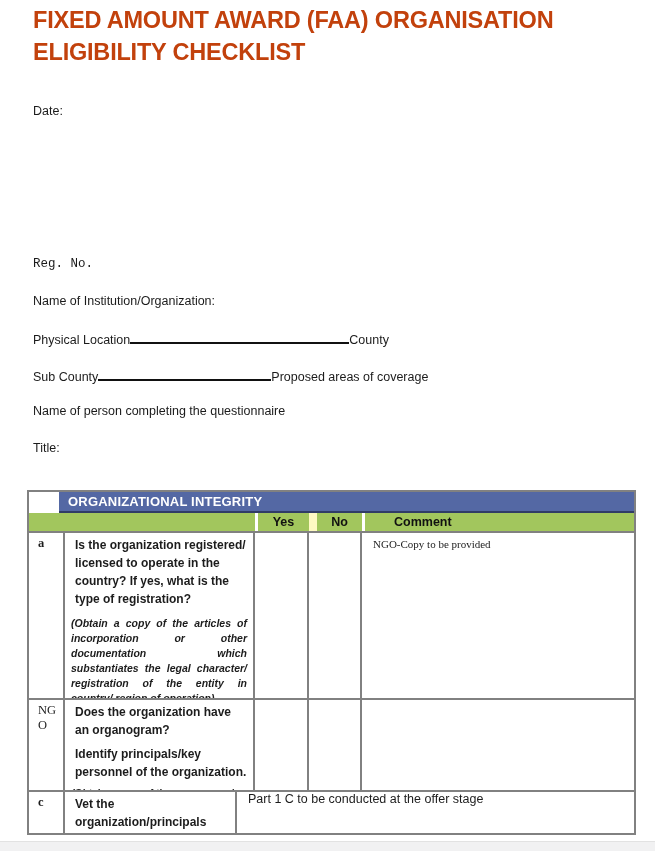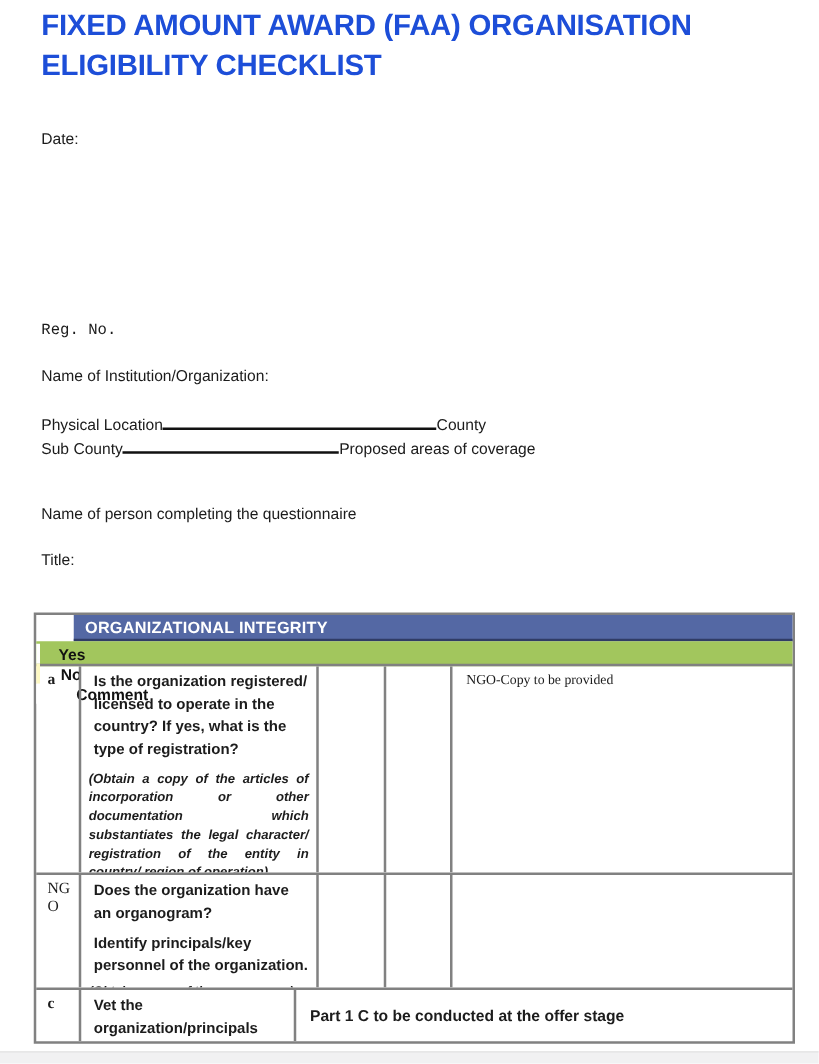--- a/index.html
+++ b/index.html
@@ -10,32 +10,32 @@
     color:var(--text-dark,#1c1c1c);
     position:relative;
     overflow:hidden;
   }
   .page{position:absolute;inset:0;background:#fff;}
 
   
   .title{
     position:absolute;left:33px;top:4px;width:590px;
     font-size:23.5px;font-weight:bold;line-height:32px;
-    letter-spacing:-0.2px;margin:0;color:#1d4ed8;
+    letter-spacing:-0.2px;margin:0;color:#c2410c;
   }
   .field{
     position:absolute;left:33px;
     font-size:12.5px;line-height:15px;color:#1b1b1b;
     white-space:nowrap;
   }
   .f-date{top:104px;}
   .f-reg{top:257px;font-family:Liberation Mono, monospace;}
   .f-inst{top:294px;}
   .f-phys{top:330px;}
-  .f-sub{top:349px;}
+  .f-sub{top:367px;}
   .f-person{top:404px;}
   .f-title{top:441px;}
   .fill-line{
     display:inline-block;height:12px;
     border-bottom:2px solid #111;
     vertical-align:baseline;
   }
   .w-phys{width:219px;}
   .w-sub{width:173px;}
 
@@ -49,26 +49,26 @@
     height:21px;box-sizing:border-box;
     background:var(--header-blue,#5468a4);
     border-bottom:2px solid var(--header-navy,#303c66);
     color:#fff;font-weight:bold;font-size:13px;
     padding:2px 0 0 9px;letter-spacing:0.2px;margin-left:30px;
   }
   .row-green{
     display:flex;height:20px;box-sizing:border-box;
     background:var(--header-green,#a2c65d);
     border-bottom:2px solid var(--border-gray,#818181);
-    font-weight:bold;font-size:12.5px;color:#111;flex-direction:column;
+    font-weight:bold;font-size:12.5px;color:#111;
   }
   .row-green .gc{box-sizing:border-box;padding-top:2px;}
   .gc-first{width:226px;}
   .gc-yes{width:54px;border-left:3px solid #fff;text-align:center;}
-  .gc-no{width:53px;border-left:3px solid #fef9c3;text-align:center;}
+  .gc-no{width:53px;border-left:8px solid #fef9c3;text-align:center;}
   .gc-comment{width:272px;border-left:3px solid #fff;padding-left:29px;}
 
   .brow{
     display:flex;box-sizing:border-box;
     border-bottom:2px solid var(--border-gray,#818181);
     overflow:hidden;
   }
   .brow:last-child{border-bottom:none;}
   .row-a{height:167px;}
   .row-ngo{height:92px;}
@@ -86,22 +86,22 @@
   .c-q-wide{width:172px;padding:3px 2px 0 6px;font-size:12px;line-height:18px;}
   .c-yes{width:54px;}
   .c-no{width:53px;}
   .c-comment{
     width:272px;border-right:none;
     font-family:"Liberation Serif", serif;
     font-size:11px;padding:3px 6px 0 11px;line-height:16px;
   }
   .c-merged{
     width:362px;border-right:none;
-    display:flex;align-items:center;
-    font-size:12.5px;font-weight:bold;
+    display:flex;
+    font-size:12.5px;font-weight:normal;
     padding-left:11px;box-sizing:border-box;
   }
   .qp{margin:0 0 6px 4px;font-weight:bold;}
   .note{
     margin:8px 1px 0 0;
     font-size:10.5px;font-weight:600;font-style:italic;
     line-height:15px;text-align:justify;
   }
   .note-sm{margin-top:2px;font-size:10px;font-weight:600;font-style:italic;line-height:13px;}
 

